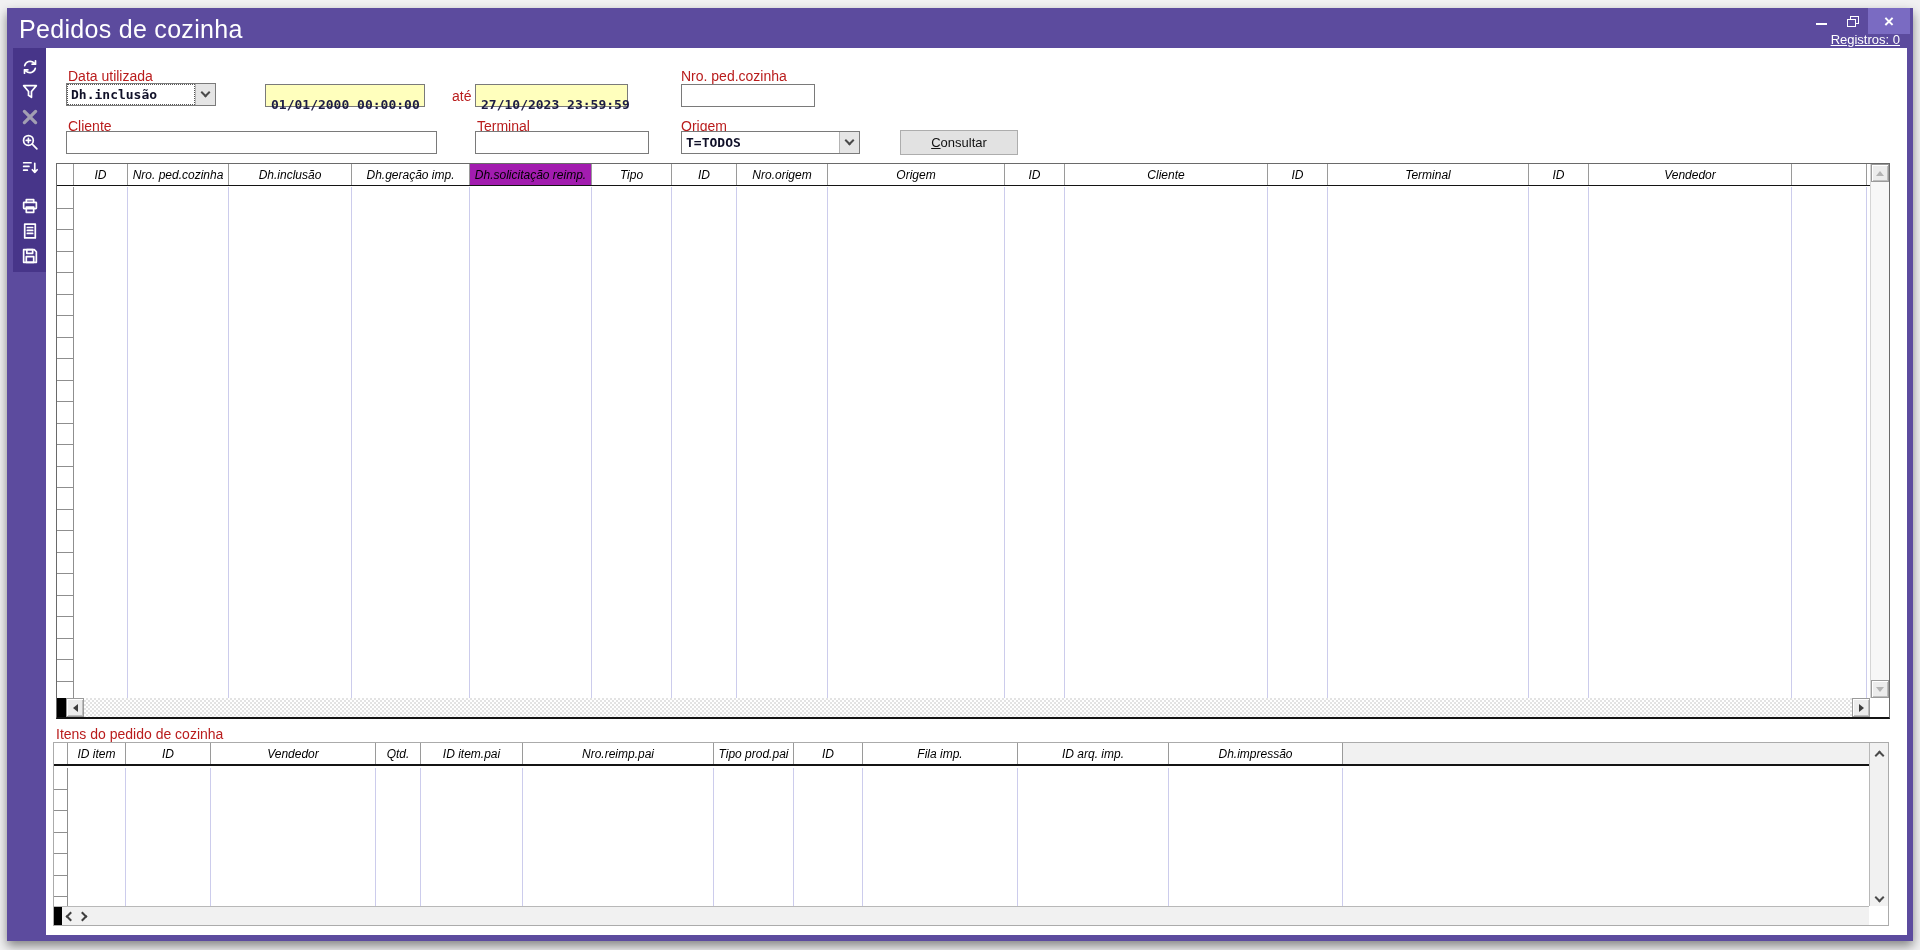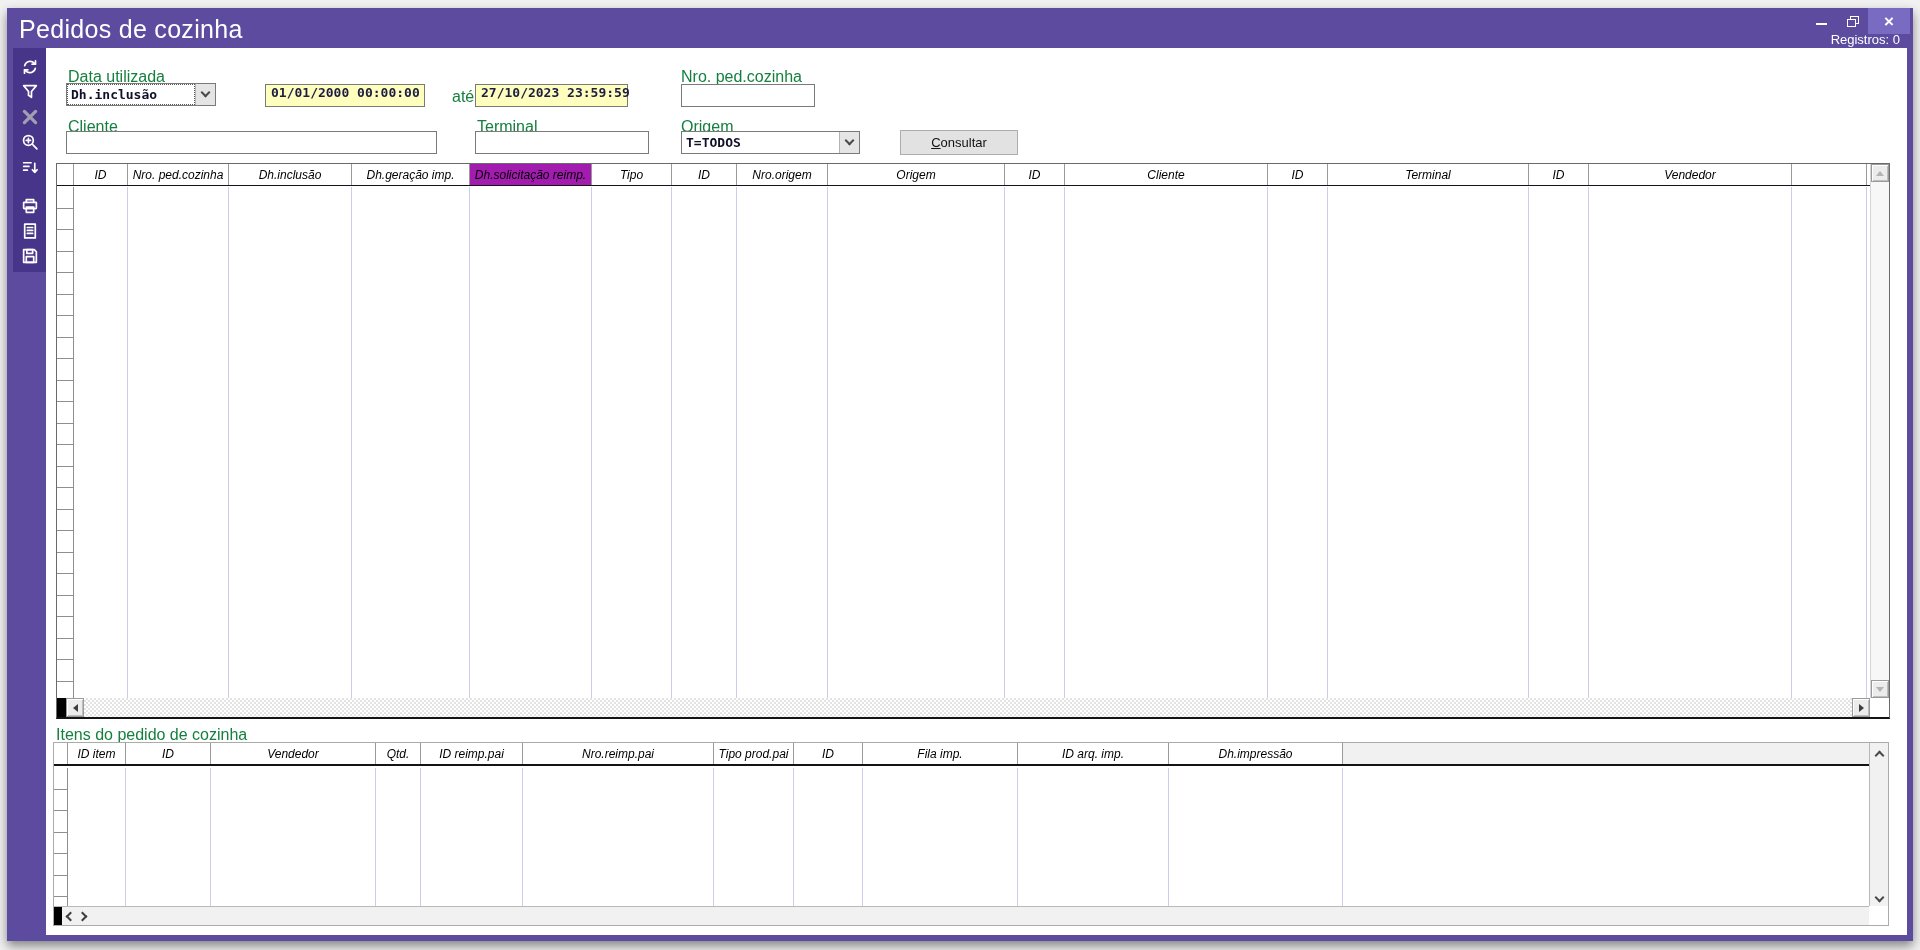--- a/index.html
+++ b/index.html
@@ -15,37 +15,37 @@
     color:#FFFFFF; letter-spacing:.3px; white-space:nowrap; }
   .controls { position:absolute; right:3px; top:0; display:flex; height:26px; }
   .ctl { width:31px; height:26px; display:flex; align-items:center; justify-content:center; cursor:default; }
   .ctl.close { width:42px; background:#7A6BC2; }
   .minbar { width:11px; height:2px; background:#fff; margin-top:5px; }
   .rest { position:relative; width:12px; height:11px; display:block; }
   .rest .r1 { position:absolute; right:0; top:0; width:9px; height:8px; border:1px solid #fff; }
   .rest .r2 { position:absolute; left:0; bottom:0; width:9px; height:8px; border:1px solid #fff; background:#5C4B9E; }
   .closex { color:#fff; font-size:17px; line-height:17px; font-weight:bold; }
   .registros { position:absolute; right:13px; top:24px; color:#FFFFFF; font-size:13px;
-    cursor:pointer; }
+    text-decoration:underline; cursor:pointer; }
 
   
   .left-rail { position:absolute; left:6px; top:40px; bottom:6px; width:33px; background:#5C4B9E; }
   .sidebar { position:absolute; left:6px; top:40px; width:33px; height:224px; background:#473589;
     display:flex; flex-direction:column; align-items:center; padding-top:7px; }
   .sb-btn { width:26px; height:24px; display:flex; align-items:center; justify-content:center;
     margin-bottom:1px; cursor:pointer; }
   .sb-btn:nth-child(6) { margin-top:14px; }
 
   
   .content { position:absolute; left:39px; top:40px; right:6px; bottom:6px; background:#fff; }
-  .lbl { position:absolute; font-size:16px; color:#15803d; white-space:nowrap; }
+  .lbl { position:absolute; font-size:14px; color:#b91c1c; white-space:nowrap; }
 
   .tf { position:absolute; height:23px; border:1px solid #7A7A7A; background:#fff; }
   .tf.yellow { background:#FFFFBD; font:bold 13px "DejaVu Sans Mono", monospace;
-    color:#1C1C44; padding:0 0 0 5px; white-space:nowrap; }
+    color:#1C1C44; padding:12px 0 0 5px; white-space:nowrap; }
 
   .combo { display:flex; align-items:stretch; }
   .combo-val { flex:1; font:bold 13px "DejaVu Sans Mono", monospace; color:#101028;
     padding:2px 2px 0 3px; margin:1px; white-space:nowrap; overflow:hidden; }
   .combo-val.focusdots { outline:1px dotted #555; }
   .combo-btn { width:20px; background:#E5E5E5; border-left:1px solid #B4B4B4;
     display:flex; align-items:center; justify-content:center; cursor:pointer; }
   .chev { display:block; width:7px; height:7px; }
   .chev-down  { border-right:2px solid #4A4A4A; border-bottom:2px solid #4A4A4A; transform:rotate(45deg); margin-top:-4px; }
   .chev-up    { border-left:2px solid #4A4A4A; border-top:2px solid #4A4A4A; transform:rotate(45deg); margin-top:4px; }
@@ -304,21 +304,21 @@
     <div class="lbl" style="left:10px; top:678px;">Itens do pedido de cozinha</div>
 
     <div class="grid-frame items" id="items-grid" style="left:7px; top:694px; width:1836px; height:184px;">
       <div class="grid-inner">
         <div class="ghead">
             <div class="hcell" style="width: 14px; flex: 0 0 auto;"></div>
             <div class="hcell" style="width: 58px; flex: 0 0 auto;">ID item</div>
             <div class="hcell" style="width: 85px; flex: 0 0 auto;">ID</div>
             <div class="hcell" style="width: 165px; flex: 0 0 auto;">Vendedor</div>
             <div class="hcell" style="width: 45px; flex: 0 0 auto;">Qtd.</div>
-            <div class="hcell" style="width: 102px; flex: 0 0 auto;">ID reimp.pai</div>
+            <div class="hcell" style="width: 102px; flex: 0 0 auto;">ID item.pai</div>
             <div class="hcell" style="width: 191px; flex: 0 0 auto;">Nro.reimp.pai</div>
             <div class="hcell" style="width: 80px; flex: 0 0 auto;">Tipo prod.pai</div>
             <div class="hcell" style="width: 69px; flex: 0 0 auto;">ID</div>
             <div class="hcell" style="width: 155px; flex: 0 0 auto;">Fila imp.</div>
             <div class="hcell" style="width: 151px; flex: 0 0 auto;">ID arq. imp.</div>
             <div class="hcell" style="width: 174px; flex: 0 0 auto; text-align: right;">Dh.impressão</div>
             <div class="hfiller"></div>
           </div>
         <div class="gbody">
             <div class="bcol sel" style="width: 14px; flex: 0 0 auto;">

